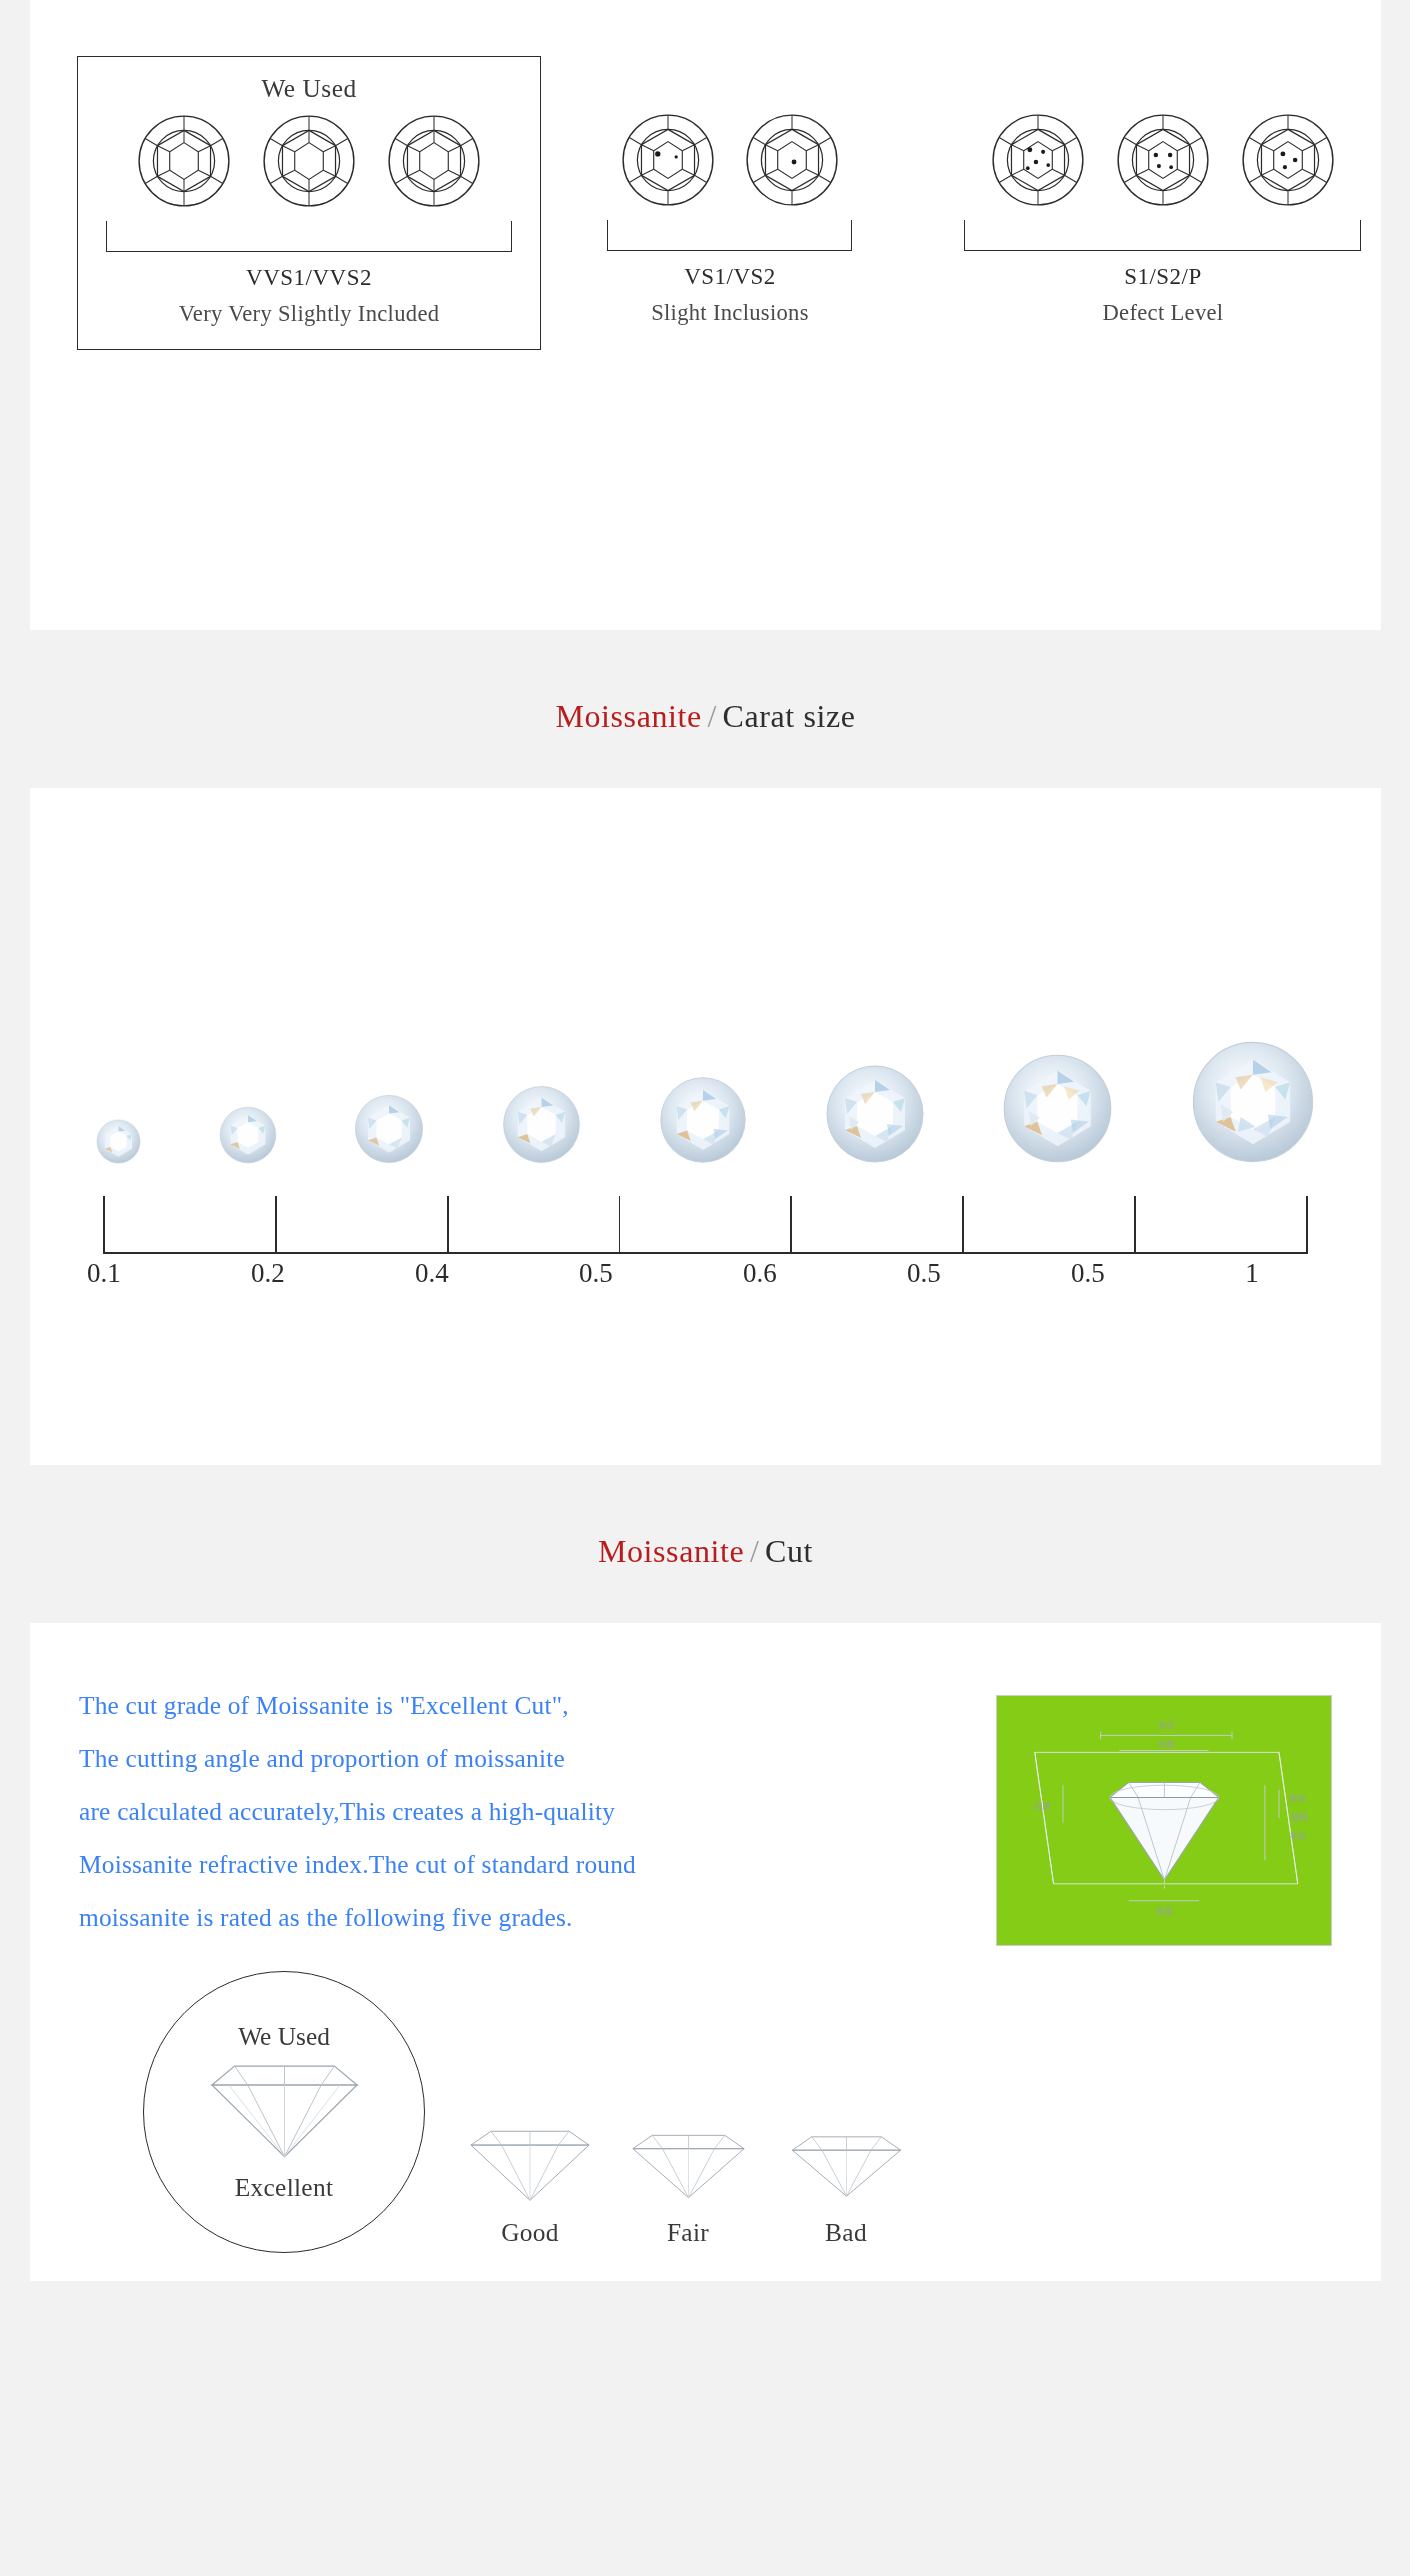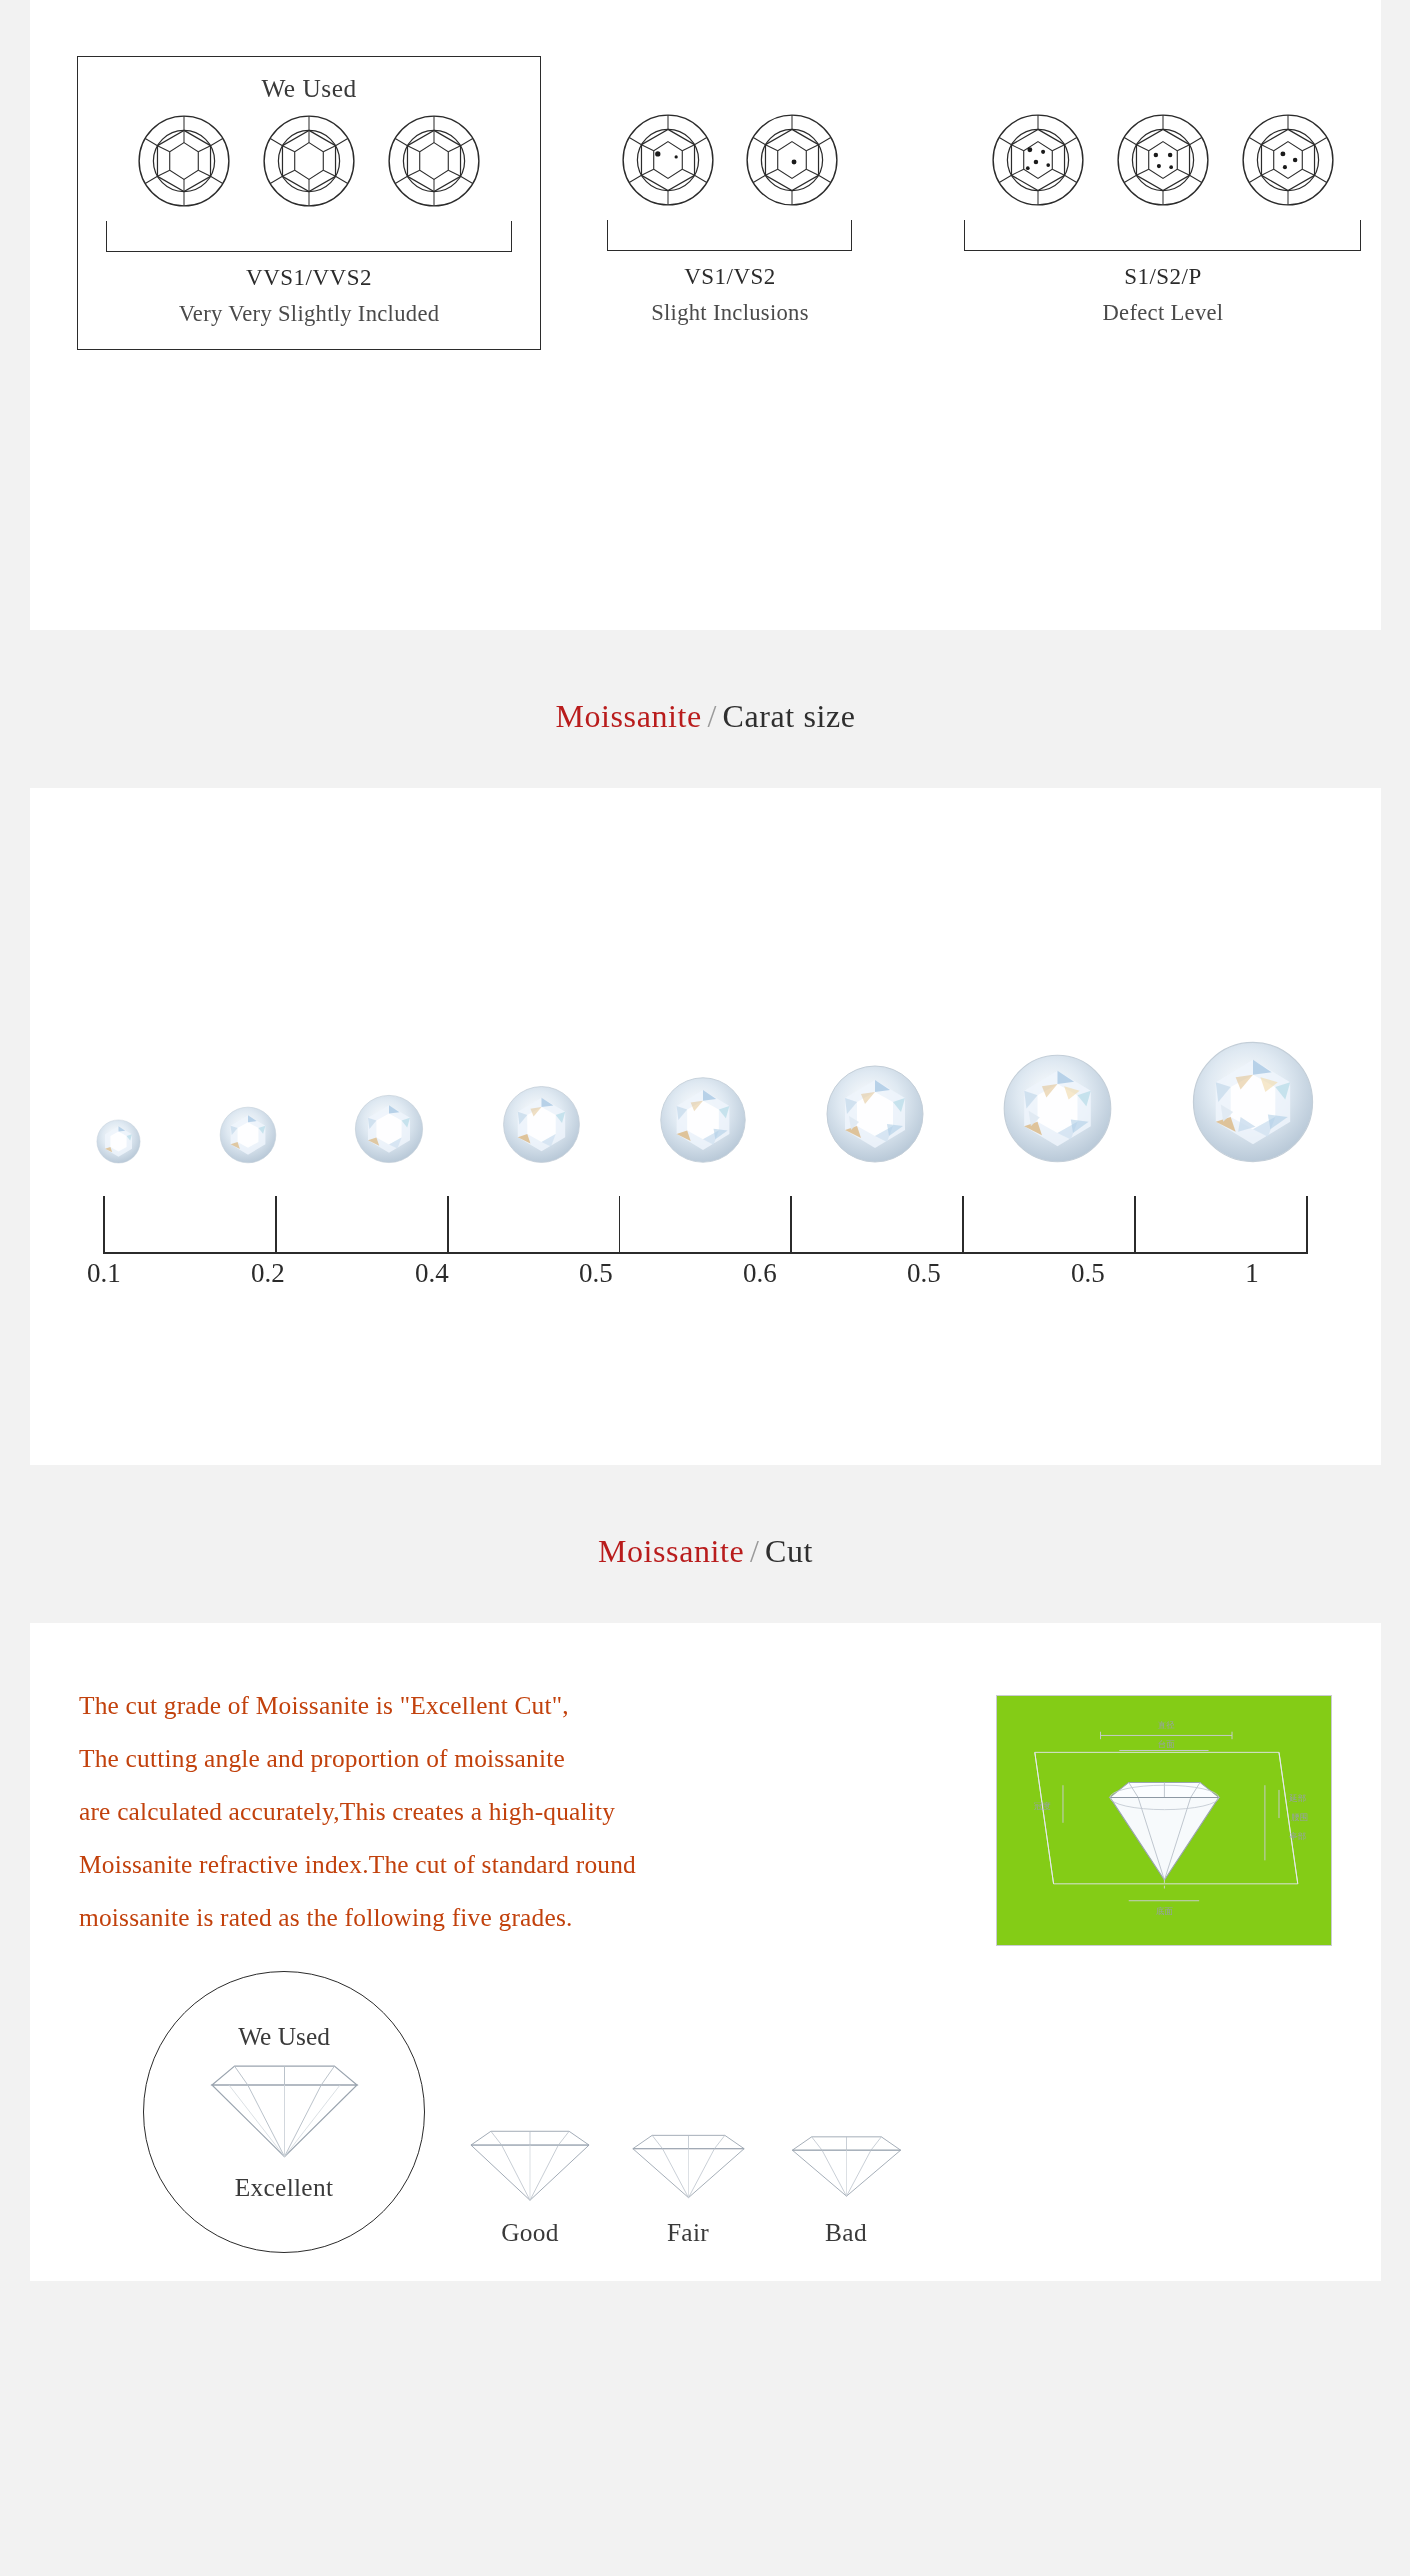--- a/index.html
+++ b/index.html
@@ -181,21 +181,21 @@
     position: relative;
     height: 658px;
   }
   .cut-text {
     position: absolute;
     left: 49px;
     top: 56px;
     width: 790px;
     font-size: 25.4px;
     line-height: 53px;
-    color: #c2410c;
+    color: #3b82f6;
     letter-spacing: 0.2px;
   }
   .cut-diagram {
     position: absolute;
     right: 49px;
     top: 72px;
     width: 334px;
     height: 249px;
     border: 0.9px solid #c9ccd2;
     background: #84cc16;

